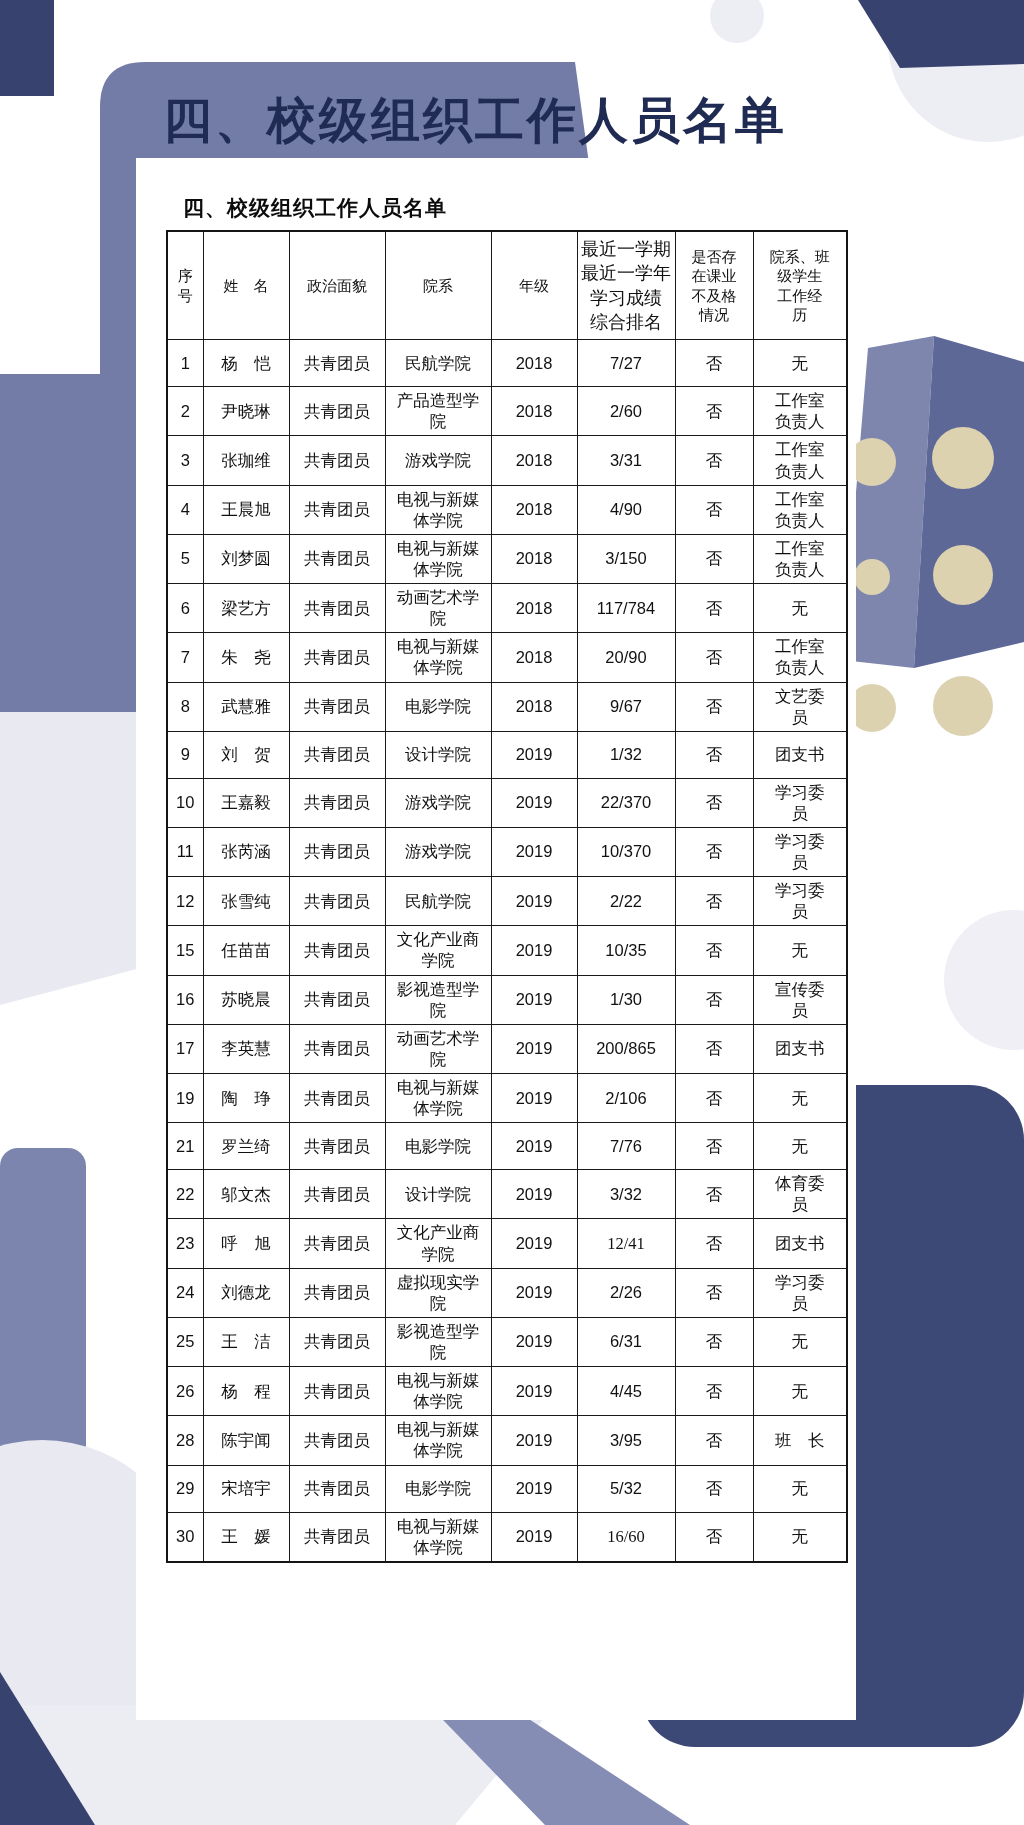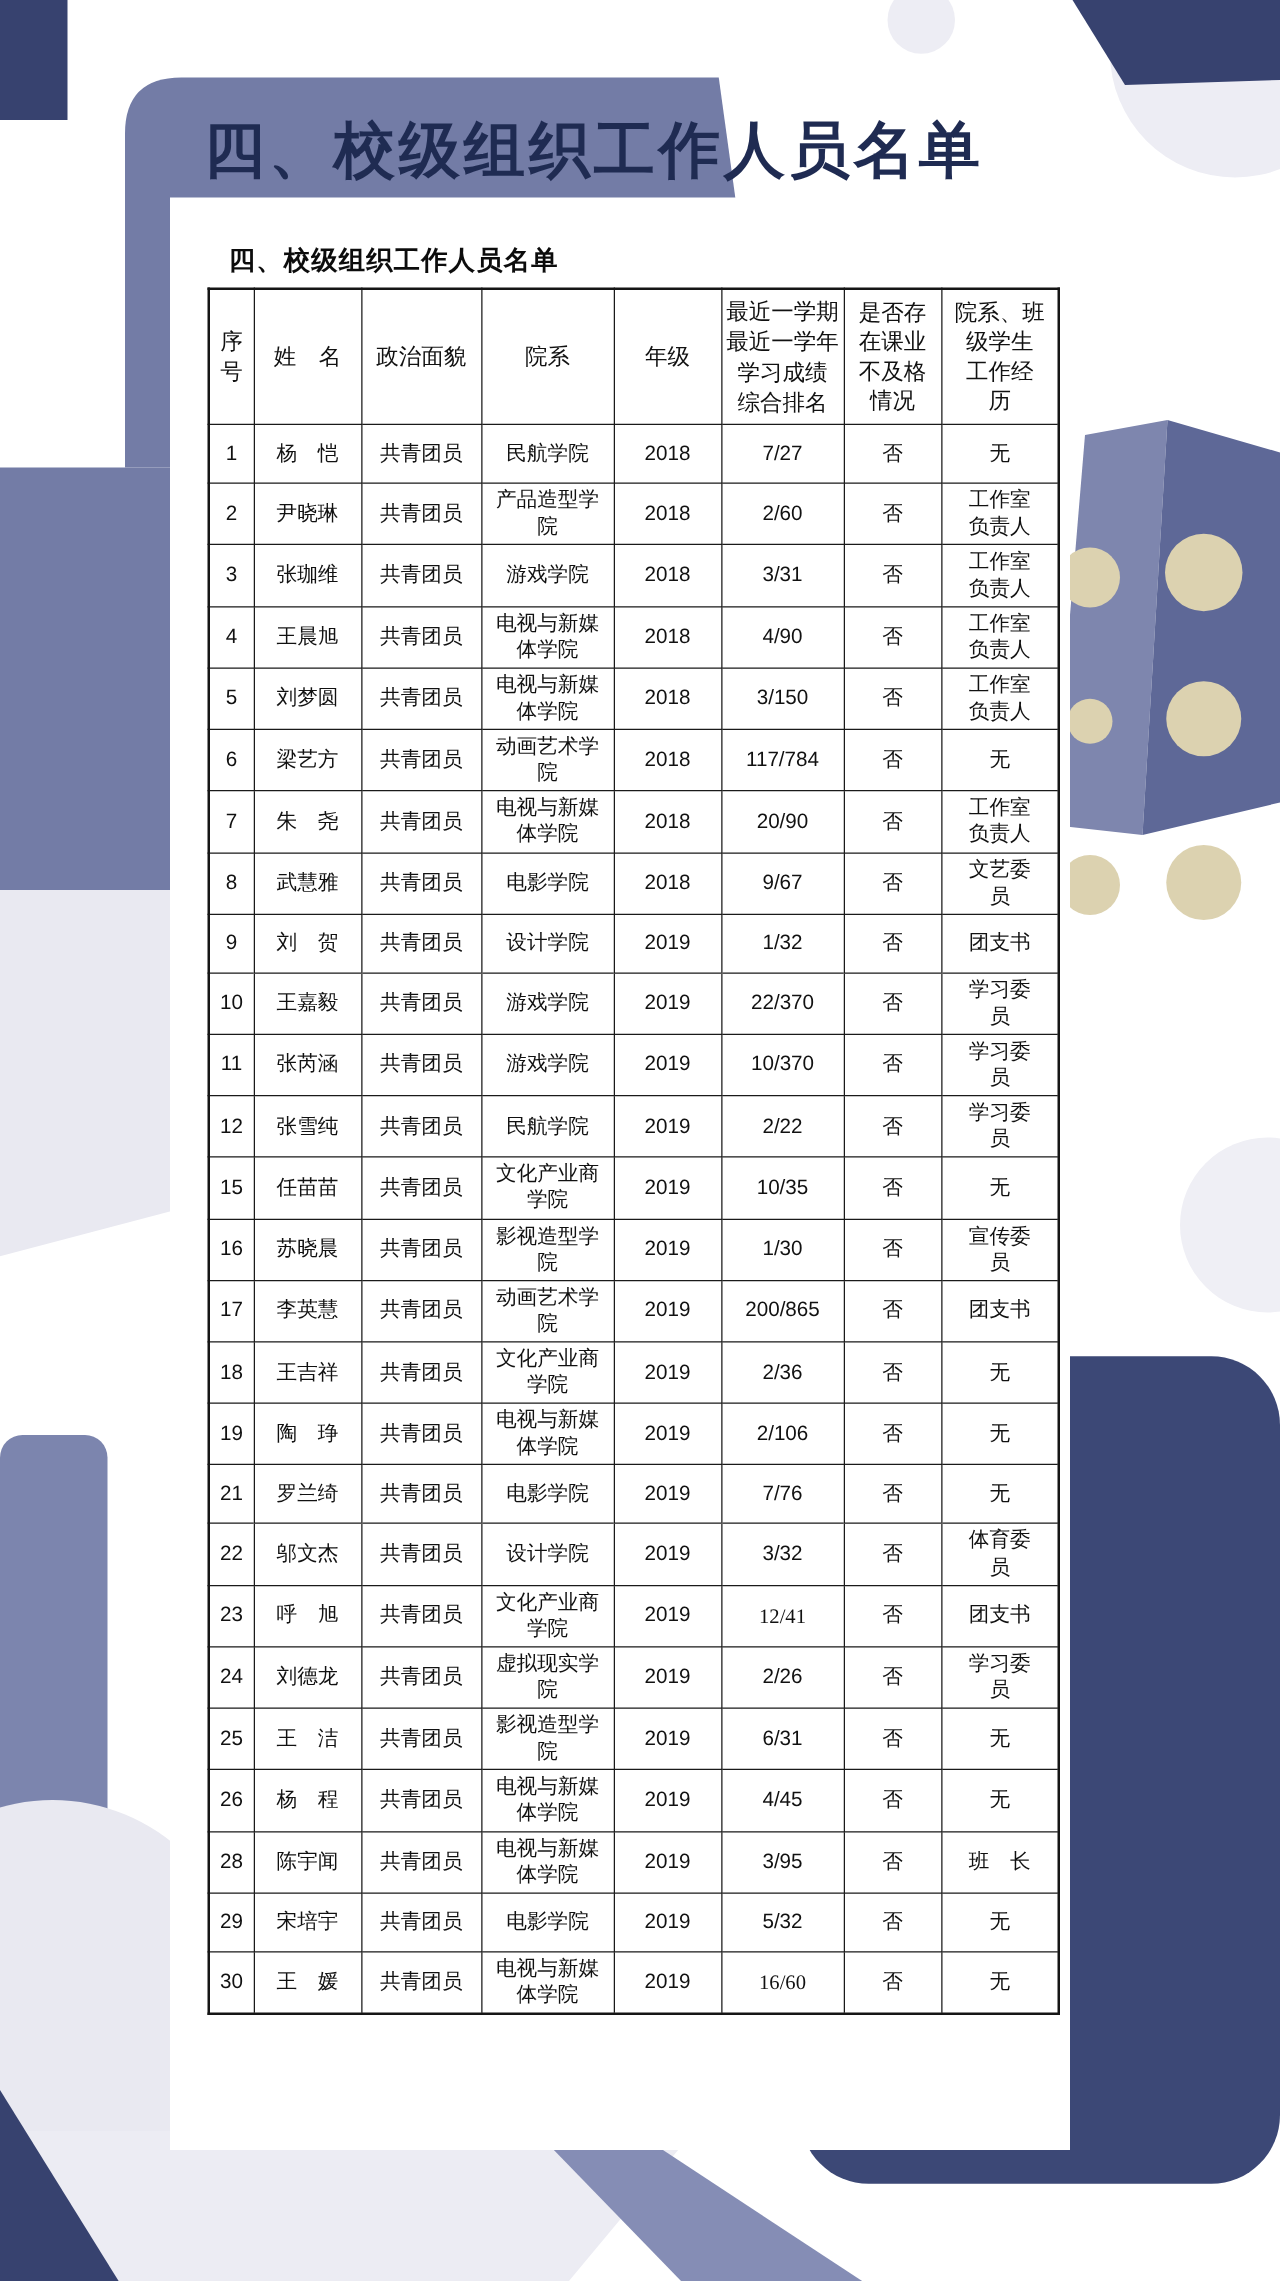--- a/index.html
+++ b/index.html
@@ -25,21 +25,21 @@
     border-collapse:collapse;table-layout:fixed;
     width:680px;margin:8px 0 0 30px;
     border:2px solid #151515;
   }
   .roster th,.roster td{
     border:1.6px solid #1a1a1a;
     text-align:center;vertical-align:middle;
     white-space:pre-line;color:#111;
     overflow:hidden;
   }
-  .roster th{font-weight:400;font-size:18px;line-height:1.3;padding:5px 2px;}
+  .roster th{font-weight:400;font-size:15px;line-height:1.3;padding:5px 2px;}
   .roster th.hdr-small{font-size:18px;line-height:1.35;}
   .roster td{font-size:16.5px;line-height:1.28;height:40px;padding:3px 2px;}
   .roster tr.split td{border-bottom:1.6px dashed #8f8f8f;}
   .roster td.serif{font-family:"Liberation Serif","DejaVu Serif",serif;}
 </style>
 </head>
 <body>
 
 <div class="deco">
   <svg width="1024" height="1825" viewBox="0 0 1024 1825" xmlns="http://www.w3.org/2000/svg">
@@ -275,31 +275,20 @@
           <td>李英慧</td>
           <td>共青团员</td>
           <td>动画艺术学
 院</td>
           <td>2019</td>
           <td>200/865</td>
           <td>否</td>
           <td>团支书</td>
         </tr>
         <tr>
-          <td>18</td>
-          <td>王吉祥</td>
-          <td>共青团员</td>
-          <td>文化产业商
-学院</td>
-          <td>2019</td>
-          <td>2/36</td>
-          <td>否</td>
-          <td>无</td>
-        </tr>
-        <tr>
           <td>19</td>
           <td>陶　琤</td>
           <td>共青团员</td>
           <td>电视与新媒
 体学院</td>
           <td>2019</td>
           <td>2/106</td>
           <td>否</td>
           <td>无</td>
         </tr>

